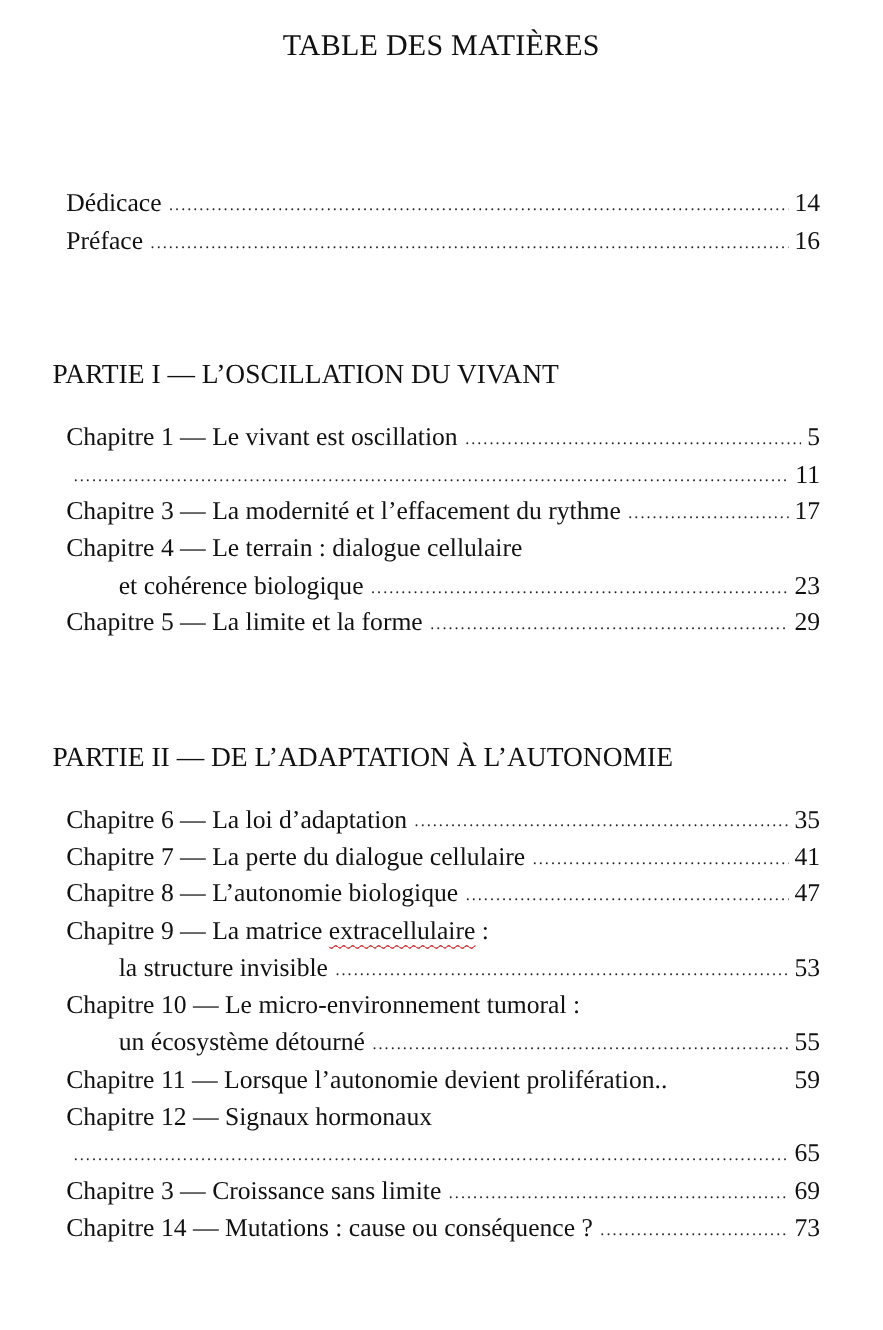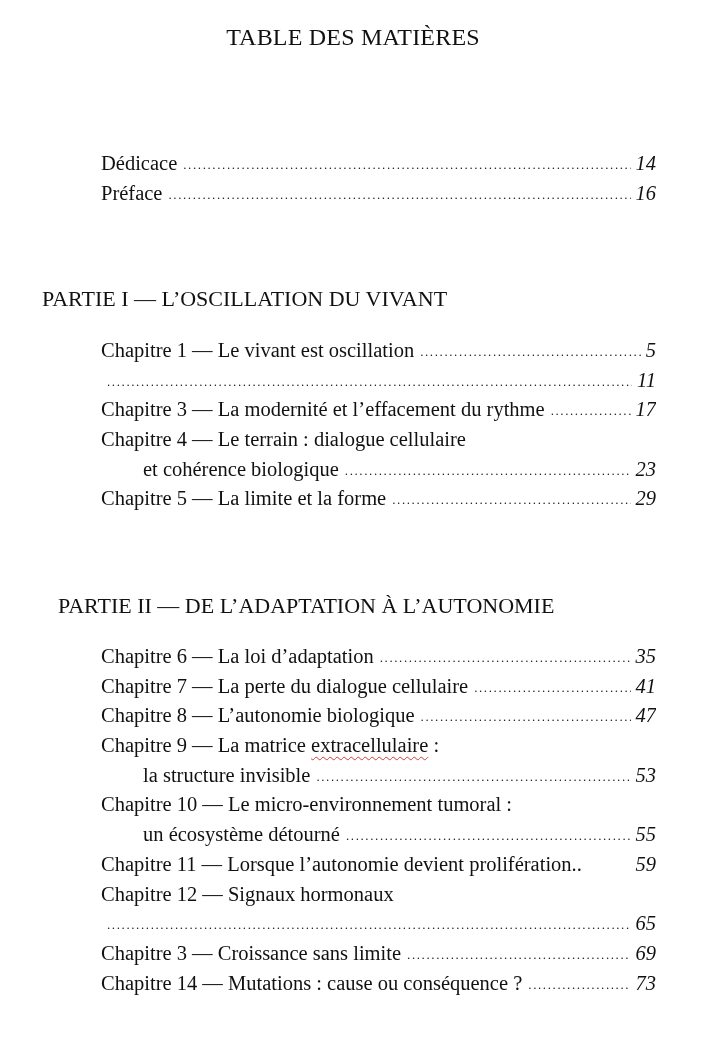--- a/index.html
+++ b/index.html
@@ -30,37 +30,36 @@
       width: 603px;
     }
     .line {
       display: flex;
       align-items: baseline;
       height: 29.7px;
       font-size: 20.5px;
       line-height: 29.7px;
       white-space: nowrap;
       overflow: hidden;
-      margin-left: 48px;
     }
     .line .label { flex: 0 0 auto; }
     .line .leader {
       flex: 1 1 auto;
       overflow: hidden;
       margin: 0 5px 0 6px;
       font-size: 13px;
       letter-spacing: 1.6px;
       color: #222;
       position: relative;
       top: -1px;
     }
     .line .leader::after {
       content: "..................................................................................................................................................................................................";
     }
-    .line .page { flex: 0 0 auto; font-style: italic; }
+    .line .page { flex: 0 0 auto; }
     .line.indent .label { padding-left: 42px; }
     .part-heading {
       position: absolute;
       left: 42px;
       font-size: 22px;
       white-space: nowrap;
     }
     .spell {
       text-decoration: underline wavy #d23c3c;
       text-decoration-thickness: 1px;
@@ -109,21 +108,21 @@
     <span class="leader"></span>
     <span class="page">23</span>
   </div>
   <div class="line">
     <span class="label">Chapitre 5 — La limite et la forme</span>
     <span class="leader"></span>
     <span class="page">29</span>
   </div>
 </div>
 
-<div class="part-heading" style="top:593px;margin-left:16px;">PARTIE II — DE L’ADAPTATION À L’AUTONOMIE</div>
+<div class="part-heading" style="top:593px;">PARTIE II — DE L’ADAPTATION À L’AUTONOMIE</div>
 <div class="block" style="top:642px;">
   <div class="line">
     <span class="label">Chapitre 6 — La loi d’adaptation</span>
     <span class="leader"></span>
     <span class="page">35</span>
   </div>
   <div class="line">
     <span class="label">Chapitre 7 — La perte du dialogue cellulaire</span>
     <span class="leader"></span>
     <span class="page">41</span>

